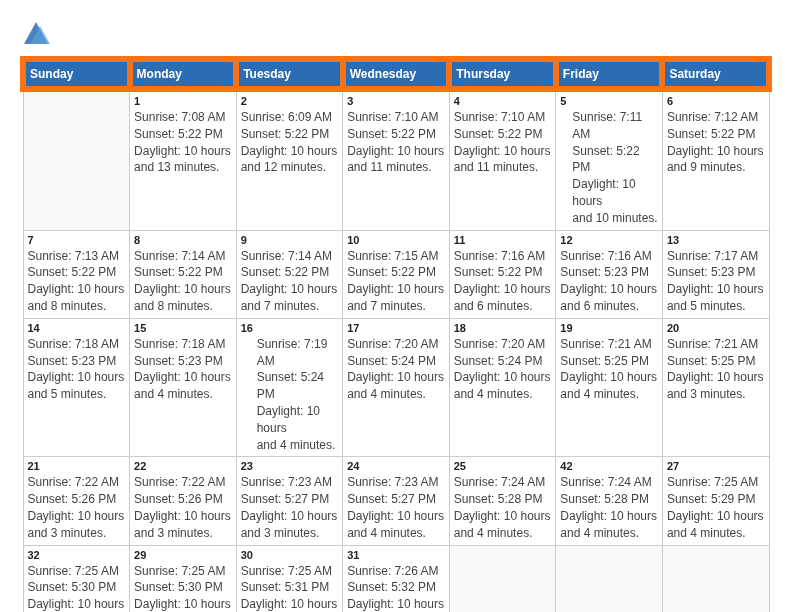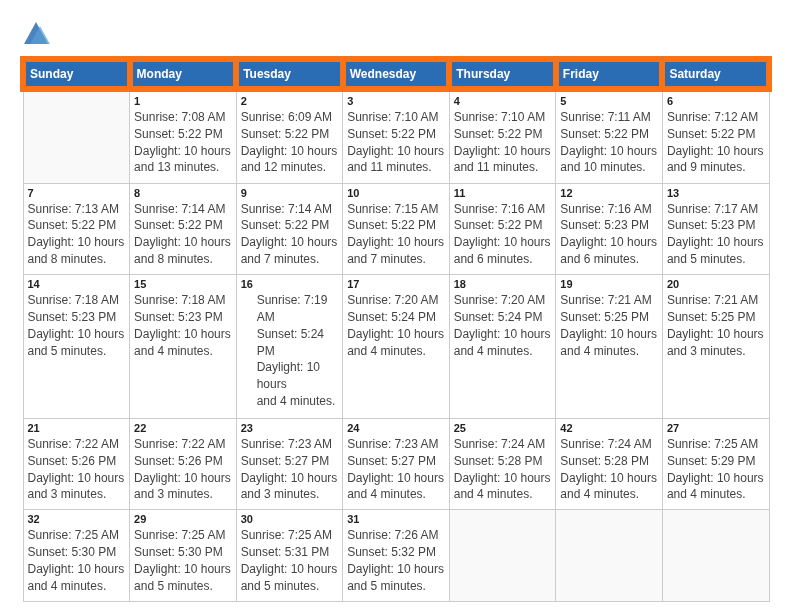--- a/index.html
+++ b/index.html
@@ -158,21 +158,21 @@
           </td>
           <td>
             <span class="day-num">4</span>
             <div class="day-info" style="white-space: pre-line;">Sunrise: 7:10 AM
 Sunset: 5:22 PM
 Daylight: 10 hours
 and 11 minutes.</div>
           </td>
           <td>
             <span class="day-num">5</span>
-            <div class="day-info" style="white-space: pre-line;">Sunrise: 7:11 AM
+            <div class="day-info" style="white-space: pre-line; margin-left: 12px;">Sunrise: 7:11 AM
 Sunset: 5:22 PM
 Daylight: 10 hours
 and 10 minutes.</div>
           </td>
           <td>
             <span class="day-num">6</span>
             <div class="day-info" style="white-space: pre-line;">Sunrise: 7:12 AM
 Sunset: 5:22 PM
 Daylight: 10 hours
 and 9 minutes.</div>

